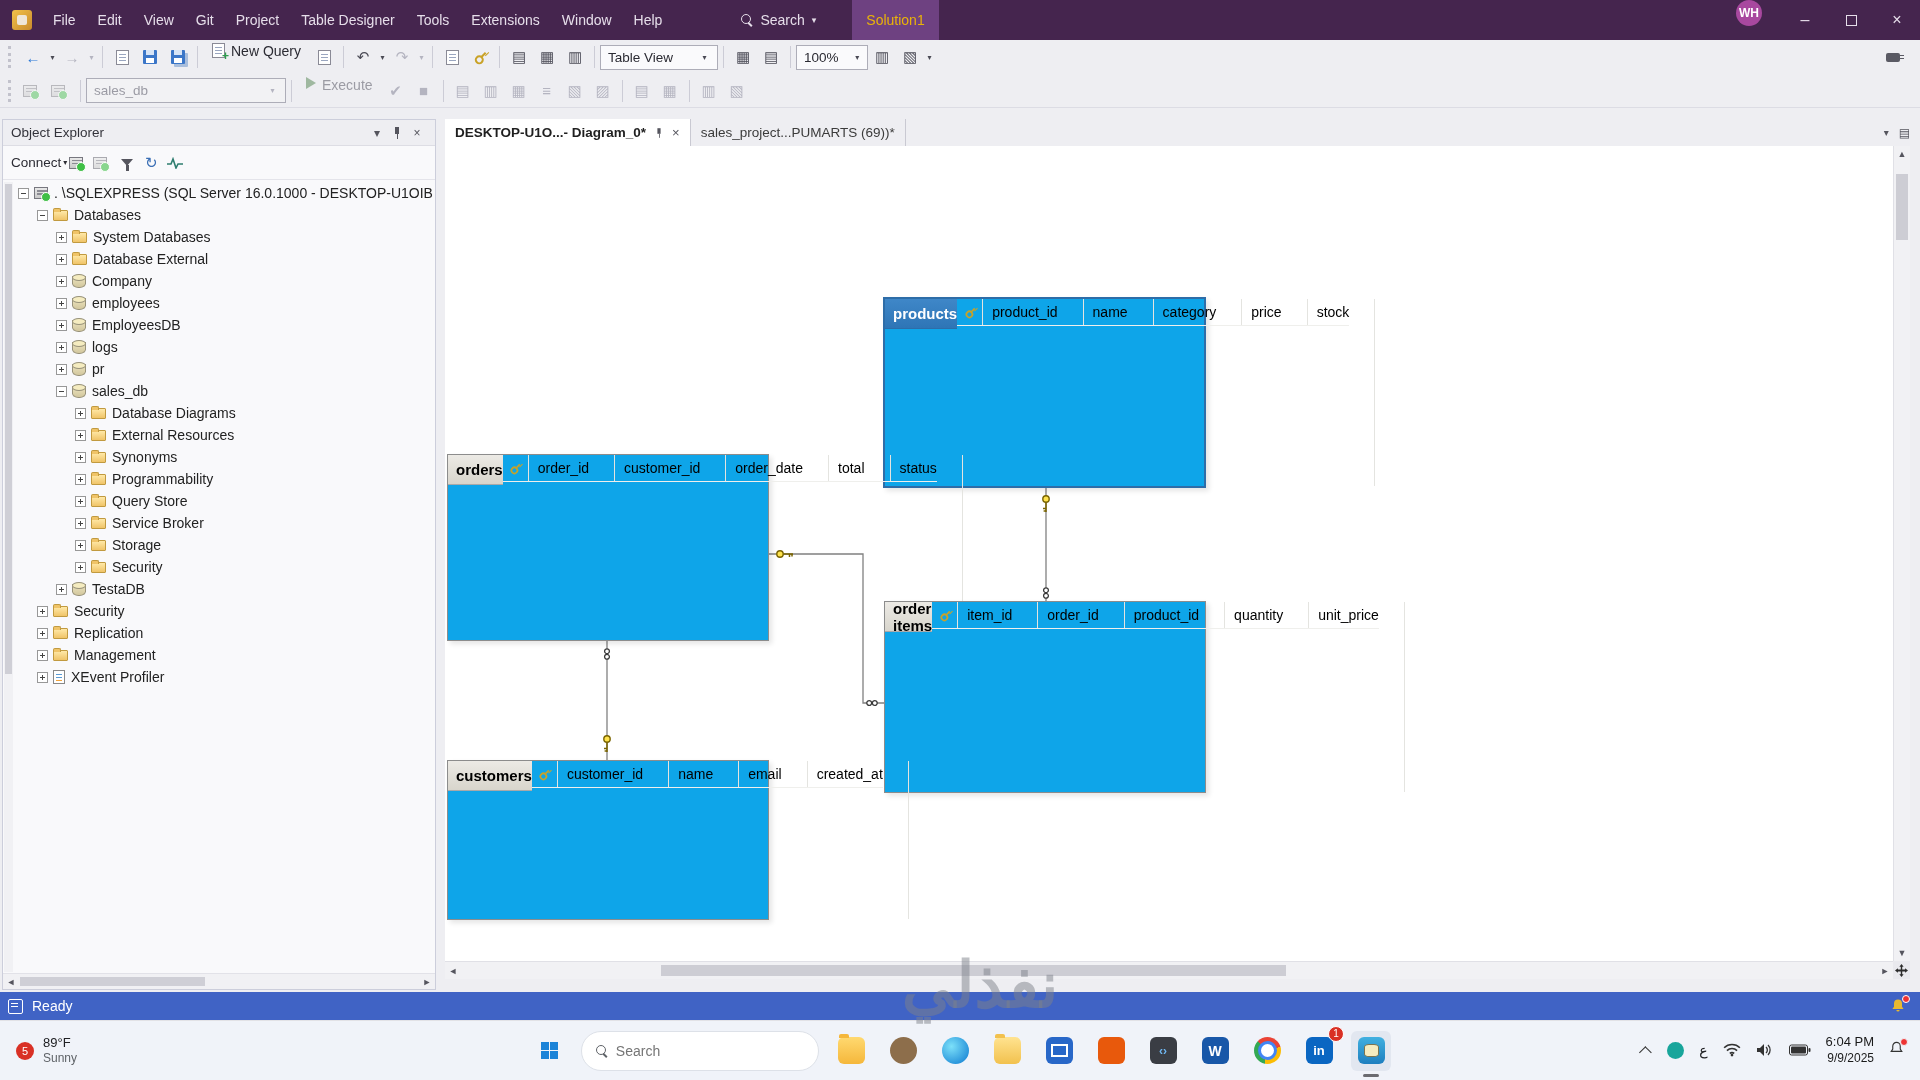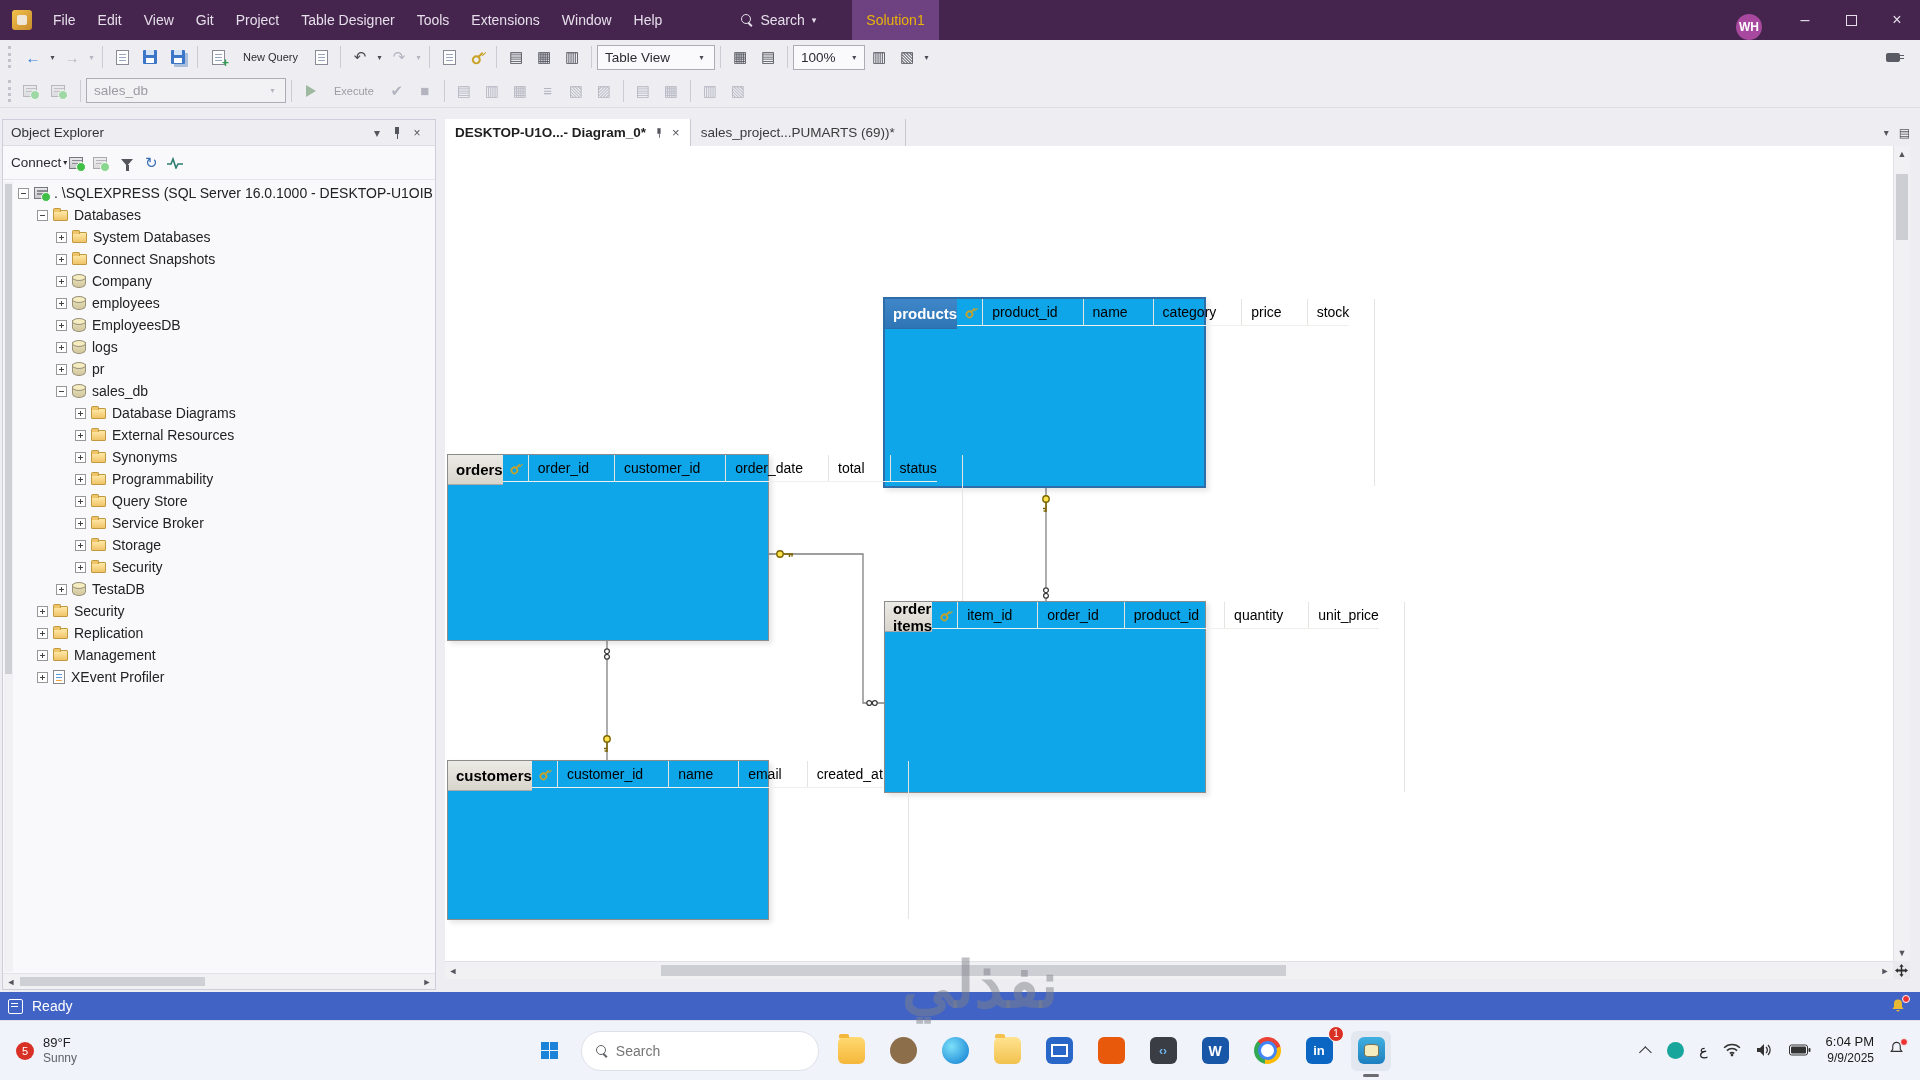--- a/index.html
+++ b/index.html
@@ -6,41 +6,41 @@
   html,body { width:1920px; height:1080px; overflow:hidden; font-family:"Liberation Sans",sans-serif; background:#EEEEF2; }
 
   
   .menubar { position:absolute; top:0; left:0; right:0; height:40px; background:#45254E; display:flex; align-items:center; color:#E6DEEA; font-size:14px; z-index:20; }
   .app-icon { width:20px; height:20px; margin:0 10px 0 12px; border-radius:3px; background:linear-gradient(135deg,#F2C24B,#C98A2B); position:relative; }
   .app-icon::after { content:""; position:absolute; inset:5px; background:#EFE6D8; border-radius:2px; }
   .menu-item { padding:0 11px; height:100%; display:flex; align-items:center; cursor:default; white-space:nowrap; }
   .menu-search { margin-left:58px; display:flex; gap:7px; align-items:center; padding:0 10px; height:26px; }
   .menu-search .caret { font-size:9px; }
   .solution-badge { margin-left:26px; background:#6E4181; color:#eab308; padding:0 14px; height:40px; display:flex; align-items:center; }
-  .menubar-right { margin-left:auto; display:flex; align-items:flex-end; height:100%; }
+  .menubar-right { margin-left:auto; display:flex; align-items:flex-start; height:100%; }
   .avatar { width:26px; height:26px; border-radius:50%; background:#A8489F; color:#fff; font-size:12px; font-weight:bold; display:flex; align-items:center; justify-content:center; margin-right:20px; }
   .wbtn { width:46px; height:100%; display:flex; align-items:center; justify-content:center; font-size:16px; color:#E6DEEA; }
   .wbtn .sq { width:11px; height:11px; border:1.5px solid #E6DEEA; display:block; }
 
   
   .i-mag { width:12px; height:12px; position:relative; display:inline-block; }
   .i-mag::before { content:""; position:absolute; left:0; top:0; width:8px; height:8px; border:1.6px solid currentColor; border-radius:50%; }
   .i-mag::after { content:""; position:absolute; left:8px; top:8px; width:5px; height:1.8px; background:currentColor; transform:rotate(45deg); transform-origin:0 0; }
 
   
   .toolbar { position:absolute; left:0; right:0; background:#EEEEF2; display:flex; align-items:center; }
   .toolbar1 { top:40px; height:34px; }
   .toolbar2 { top:74px; height:34px; border-bottom:1px solid #DCDCE4; }
   .grip { width:5px; height:22px; border-left:3px dotted #C2C2CC; margin:0 6px 0 8px; }
   .tbi { width:26px; height:26px; display:flex; align-items:center; justify-content:center; font-size:15px; color:#4A4A55; margin:0 1px; }
   .tbi.blue { color:#2B79D7; }
   .tbi.dis, .tbcaret.dis { color:#B4B4C0; }
   .tbcaret { width:11px; font-size:8px; color:#4A4A55; text-align:center; }
   .tbsep { width:1px; height:22px; background:#CCCCD6; margin:0 5px; }
-  .tbtn { display:flex; align-items:center; gap:18px; padding:0 9px; height:28px; font-size:11px; color:#2B2B33; }
+  .tbtn { display:flex; gap:6px; padding:0 9px; height:28px; font-size:14px; color:#2B2B33; }
   .combo { height:25px; background:#FAFAFC; border:1px solid #ADADB8; display:flex; align-items:center; gap:8px; padding:0 7px; font-size:13.5px; color:#2B2B33; }
   .combo.dis { background:#F2F2F4; color:#9B9BA4; }
   .combo .fill { flex:1; }
   .tright { margin-left:auto; margin-right:14px; }
 
   .i-doc { width:13px; height:15px; background:#FFFFFF; border:1px solid #8A8A96; position:relative; display:inline-block; }
   .i-doc::before { content:""; position:absolute; left:2px; top:3px; width:7px; height:1px; background:#9AA6C0; box-shadow:0 3px 0 #9AA6C0, 0 6px 0 #9AA6C0; }
   .i-doc.plus::after { content:"+"; position:absolute; right:-5px; bottom:-6px; color:#2E9E4F; font-weight:bold; font-size:12px; background:transparent; }
   .i-floppy { width:14px; height:14px; background:#3B76C8; position:relative; display:inline-block; border-radius:1px; }
   .i-floppy::before { content:""; position:absolute; left:3px; top:0; width:8px; height:5px; background:#D7E4F6; }
@@ -380,21 +380,21 @@
 
         <div class="tree-item lvl-2">
           <span class="exp plus"></span>
           <span class="tico ico-folder"></span>
           <span class="tlabel">System Databases</span>
         </div>
 
         <div class="tree-item lvl-2">
           <span class="exp plus"></span>
           <span class="tico ico-folder"></span>
-          <span class="tlabel">Connect Snapshots</span>
+          <span class="tlabel">Database External</span>
         </div>
 
         <div class="tree-item lvl-2">
           <span class="exp plus"></span>
           <span class="tico ico-db"></span>
           <span class="tlabel">Company</span>
         </div>
 
         <div class="tree-item lvl-2">
           <span class="exp plus"></span>

